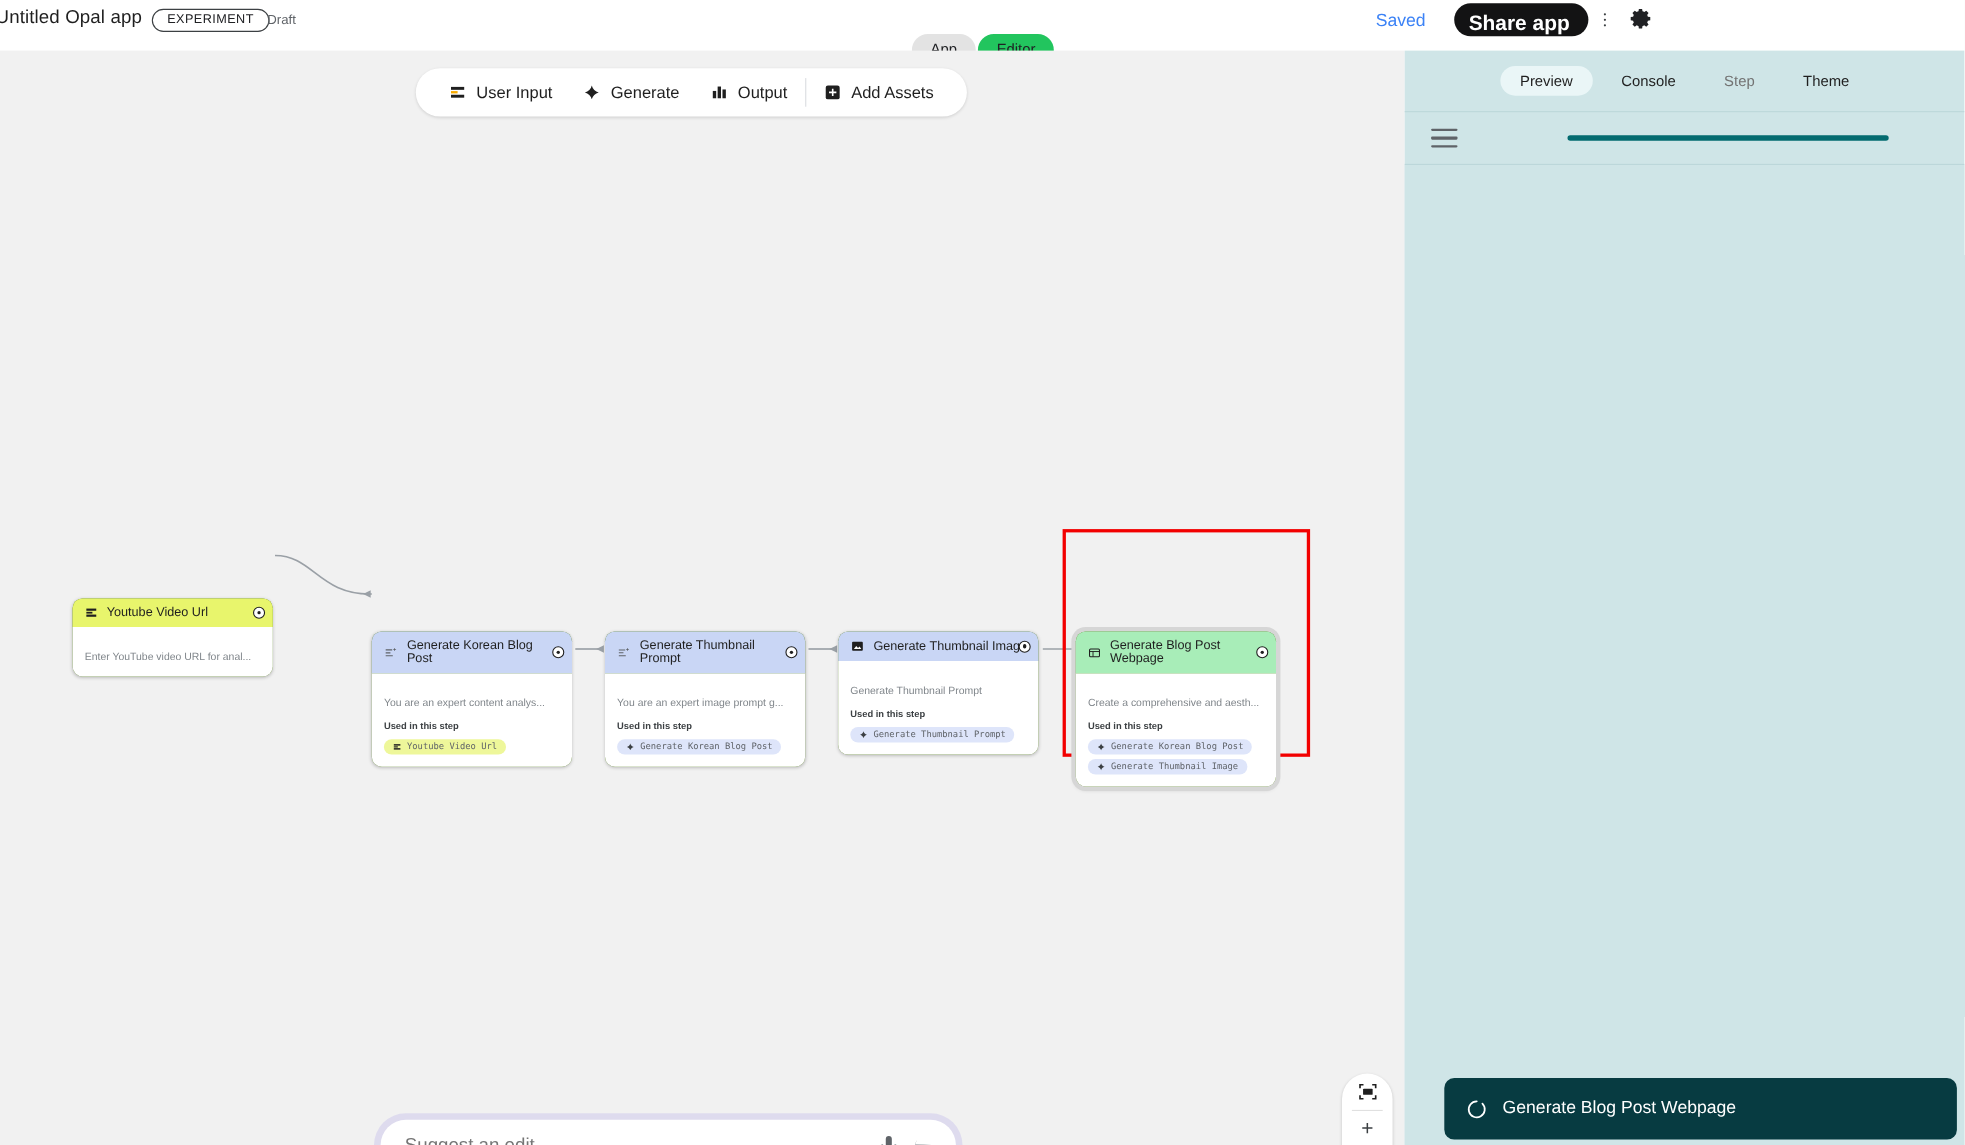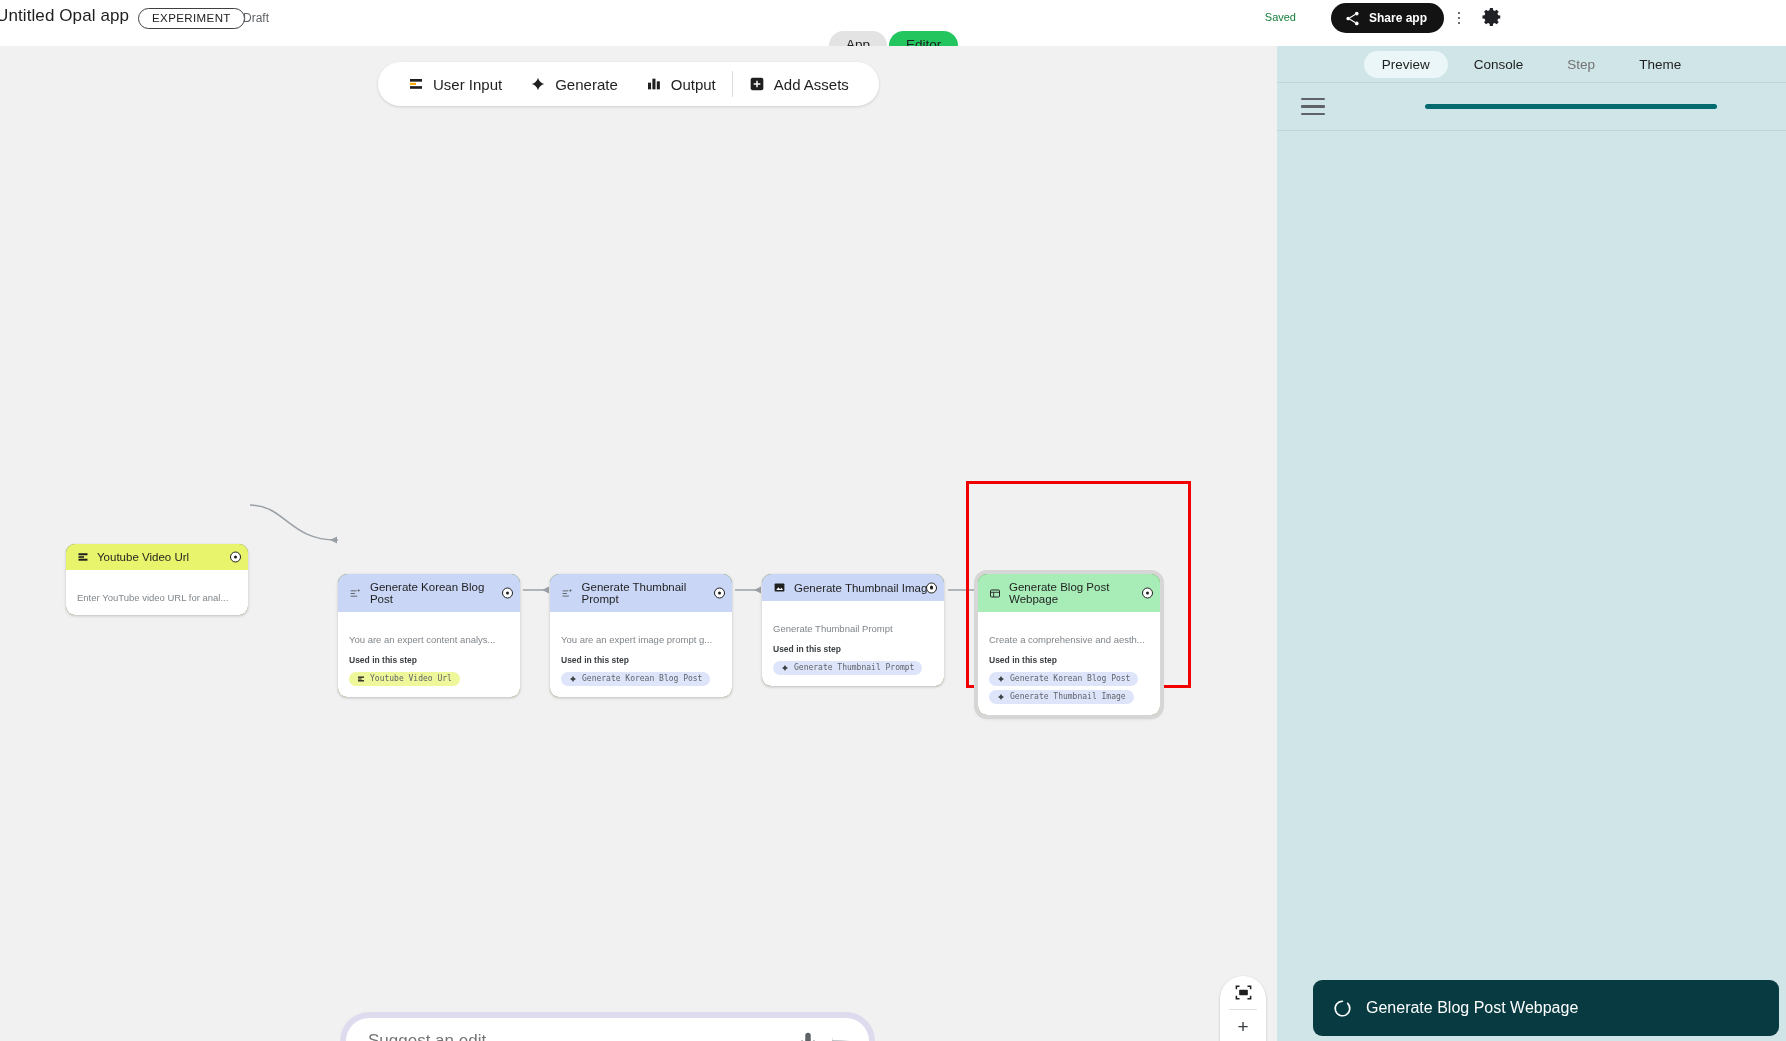--- a/index.html
+++ b/index.html
@@ -34,28 +34,28 @@
     display: flex; gap: 2px; align-items: center;
   }
   .mode-btn {
     border-radius: 16px; padding: 6px 17px 7px;
     font-size: 13.5px; color: #202124; line-height: 16px; cursor: pointer; margin-top: 28px;
   }
   .mode-btn.app-mode { background: #e3e3e3; }
   .mode-btn.editor-mode { background: #22c55e; }
   .saved-label {
     position: absolute; right: 217px; top: 11px;
-    font-size: 11px; color: #15803d;
+    font-size: 16px; color: #3b82f6;
   }
   .share-btn {
     position: absolute; right: 69px; top: 3px;
     background: #131314; color: #ffffff; border-radius: 18px;
     height: 30px; padding: 0 17px 0 13px;
     display: flex; align-items: center; gap: 8px;
-    font-size: 12px; font-weight: bold; cursor: pointer;
+    font-size: 19px; font-weight: bold; cursor: pointer; flex-direction: column;
   }
   .kebab {
     position: absolute; right: 45px; top: 8px;
     width: 18px; height: 20px; cursor: pointer;
     display: flex; flex-direction: column; align-items: center; justify-content: center; gap: 2.5px;
   }
   .kebab i { width: 2.6px; height: 2.6px; border-radius: 50%; background: #3c4043; display: block; }
   .gear {
     position: absolute; right: 10px; top: 6px; width: 22px; height: 22px; cursor: pointer;
   }
@@ -137,21 +137,21 @@
     cursor: pointer; font-size: 19px; color: #3c4043;
   }
   .zdiv { width: 28px; height: 1px; background: #e0e0e0; }
 
   
   .right {
     position: absolute; left: 1277px; top: 46px; width: 509px; height: 995px;
     background: #cfe5e7;
   }
   .right-tabs {
-    height: 37px; display: flex; align-items: center; justify-content: center; gap: 8px;
+    height: 56px; display: flex; align-items: center; justify-content: center; gap: 8px;
     border-bottom: 1px solid #bcd7da;
   }
   .rtab { font-size: 13.5px; color: #1f1f1f; padding: 6px 18px; border-radius: 16px; cursor: pointer; }
   .rtab.active { background: #eaf6f7; }
   .rtab.disabled { color: #737373; }
   .preview-header {
     height: 48px; display: flex; align-items: center; padding: 0 24px;
     border-bottom: 1px solid #bcd7da; gap: 10px;
   }
   .hamburger { width: 24px; height: 18px; display: flex; flex-direction: column; justify-content: space-between; cursor: pointer; }

